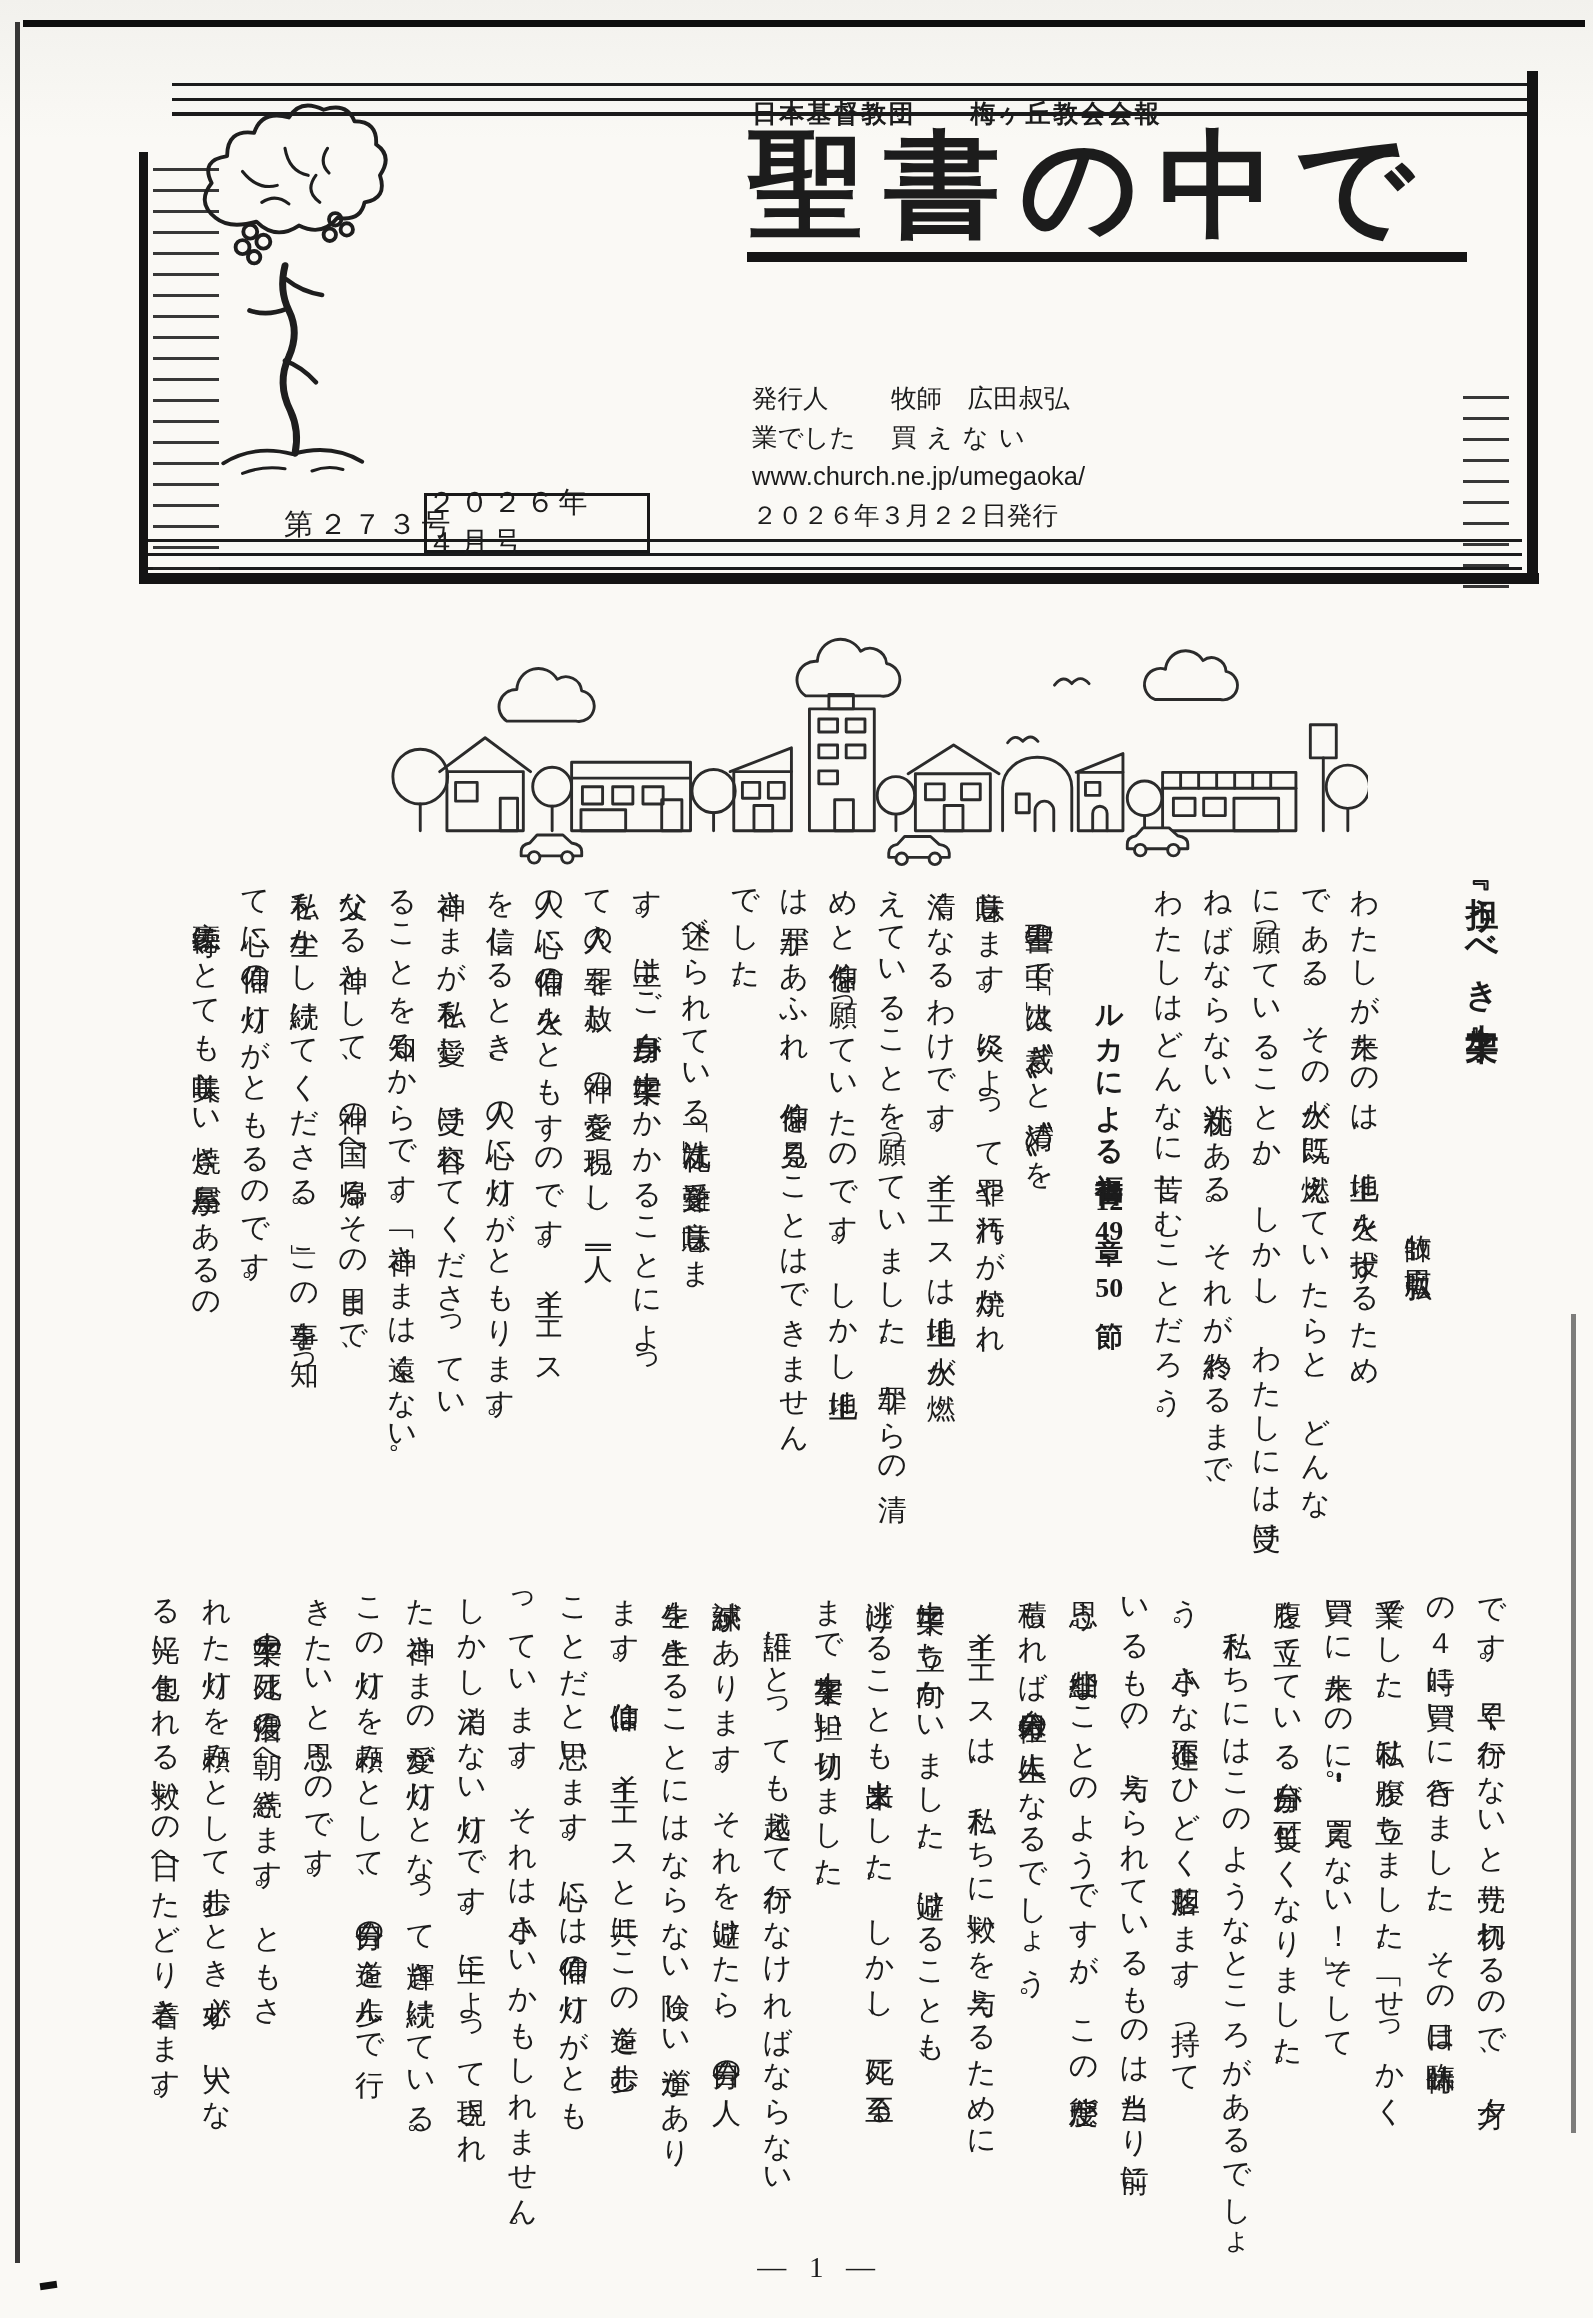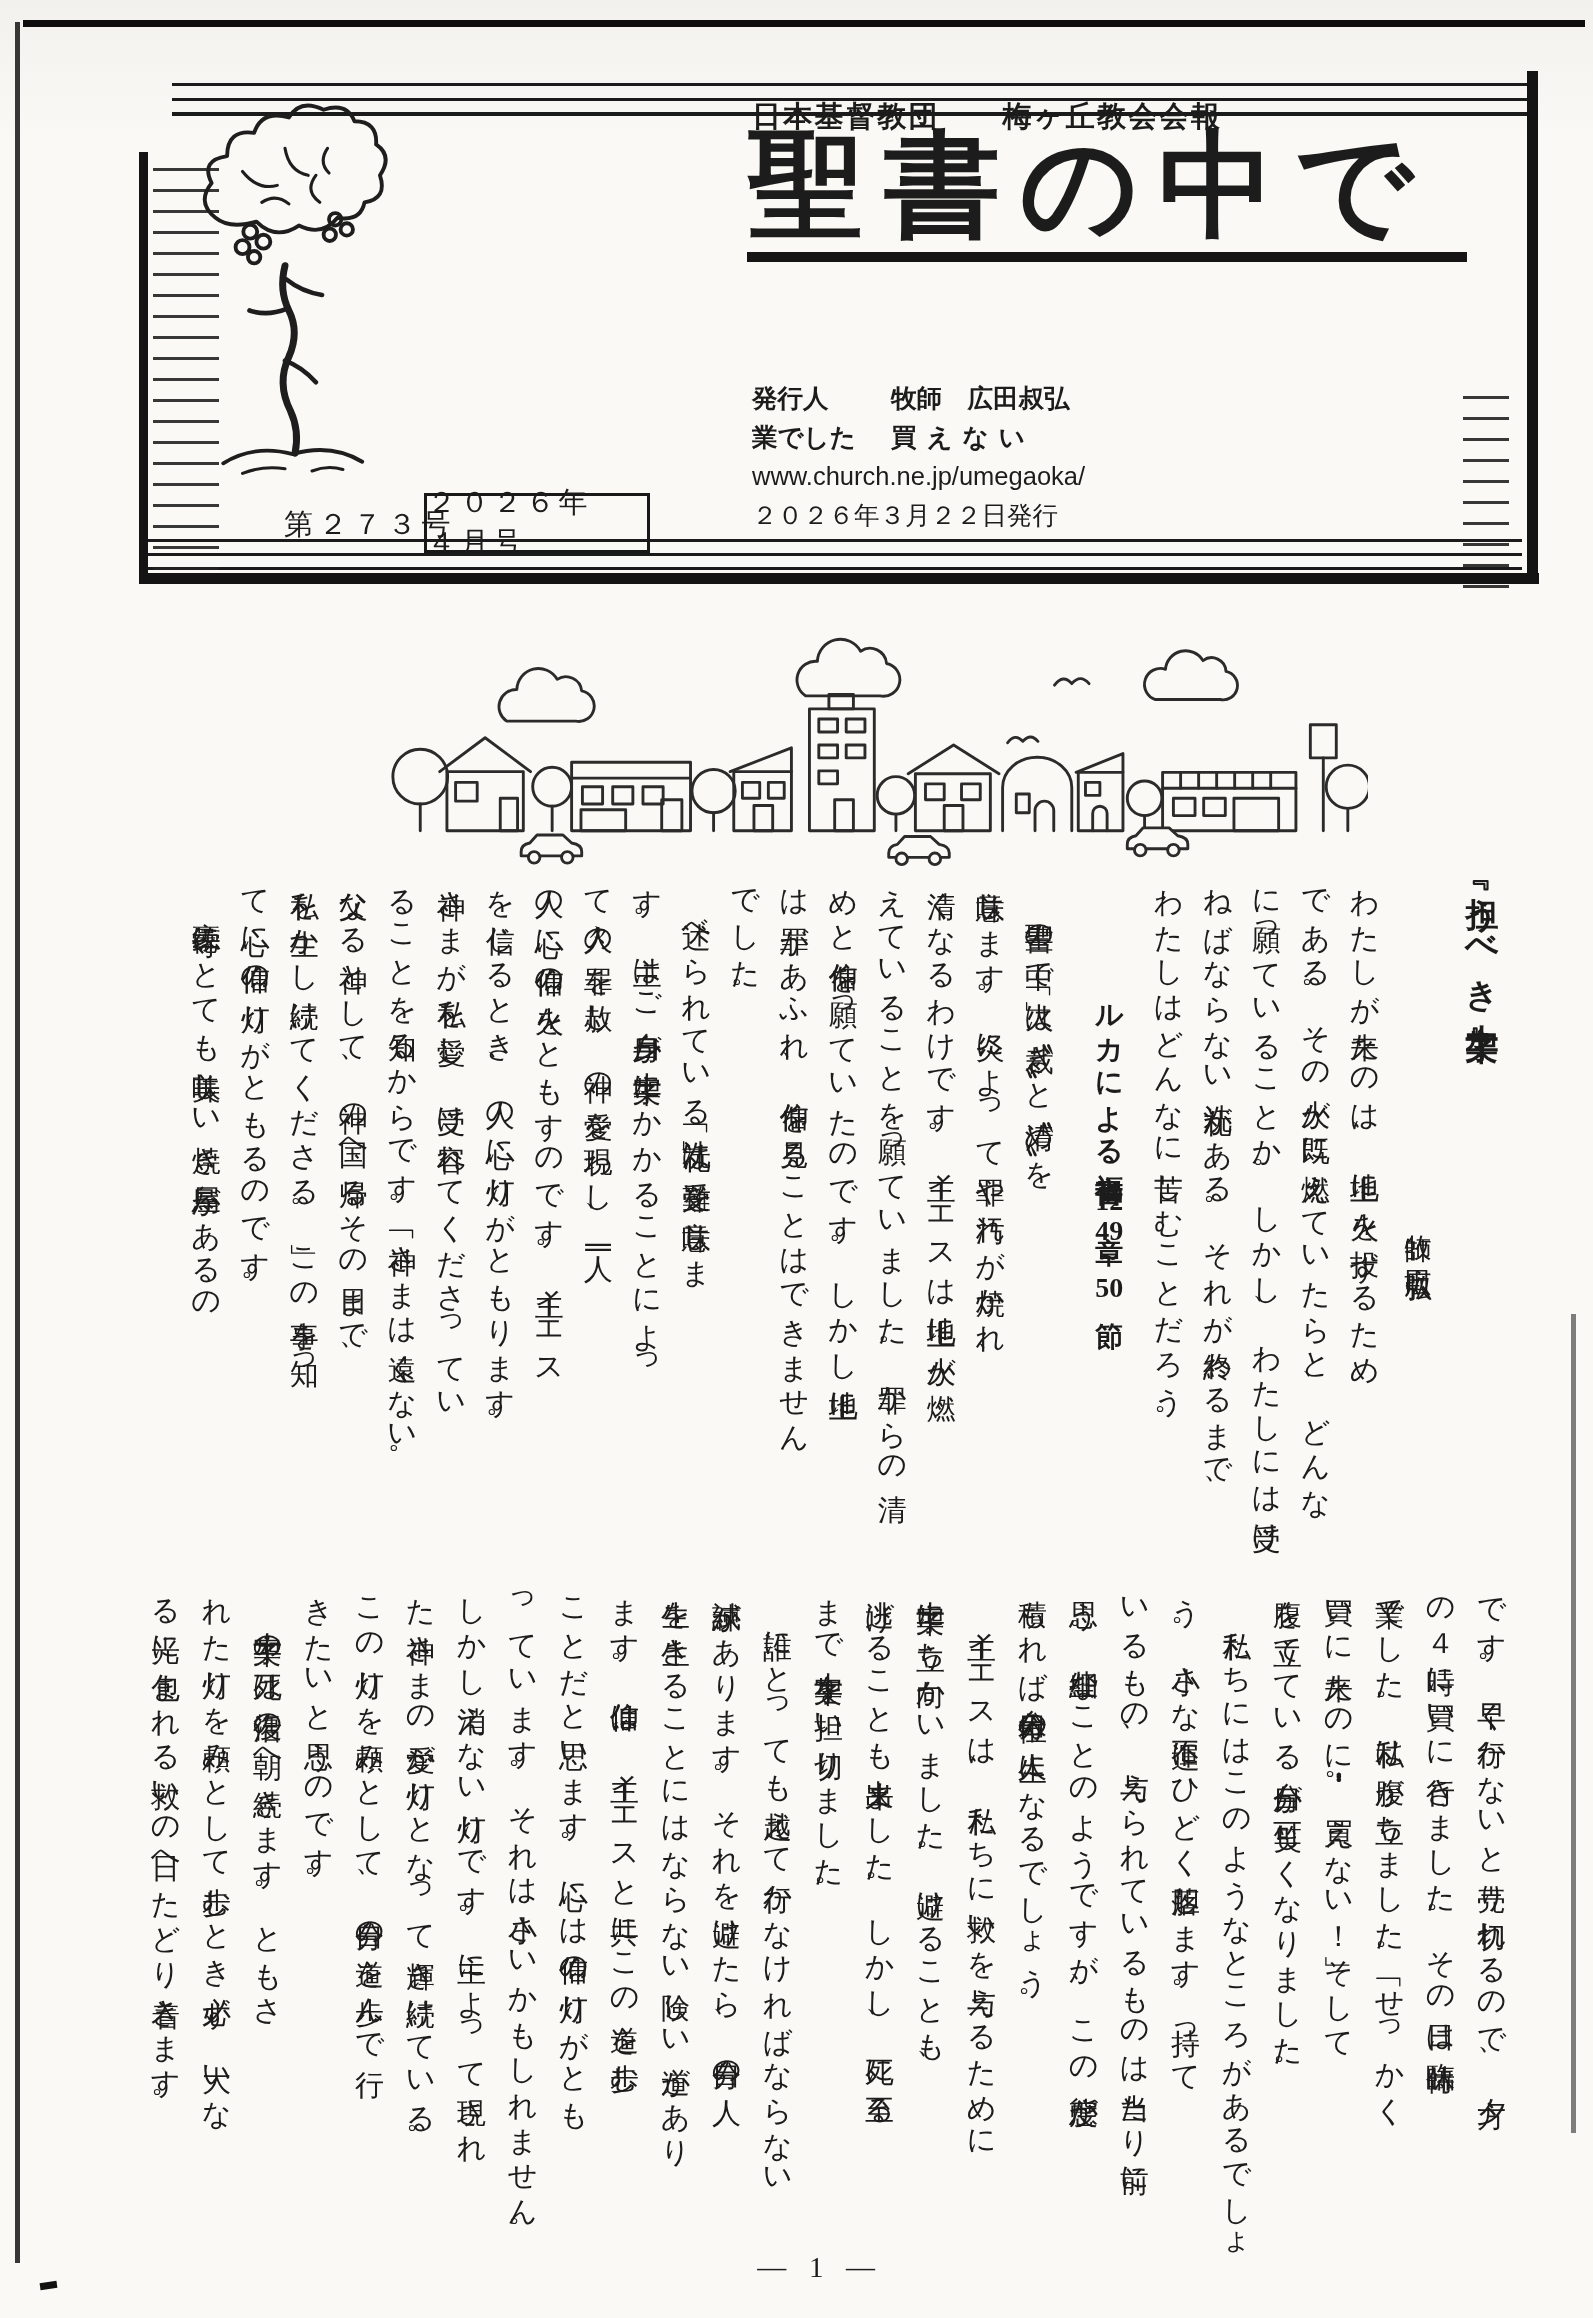--- a/index.html
+++ b/index.html
@@ -19,26 +19,26 @@
     background:repeating-linear-gradient(to bottom,#1b1b1b 0 3.1px,transparent 3.1px 14.7px);}
   .m-bottom-lines{position:absolute;left:46px;right:4.6px;bottom:14px;height:31px;
     background:repeating-linear-gradient(to bottom,#1b1b1b 0 3.1px,transparent 3.1px 14px);}
   .m-left-bar{position:absolute;left:40px;top:81px;bottom:6.2px;width:9.3px;background:#141414;}
   .m-bottom-bar{position:absolute;left:40px;right:-11.6px;bottom:0;height:10.8px;background:#141414;}
   .m-left-dashes{position:absolute;left:54px;top:97px;height:413px;width:66px;opacity:.9;
     background:repeating-linear-gradient(to bottom,#222 0 3.1px,transparent 3.1px 21px);}
   .m-right-dashes{position:absolute;right:18.5px;top:325px;height:209px;width:46px;opacity:.9;
     background:repeating-linear-gradient(to bottom,#222 0 3.1px,transparent 3.1px 21px);}
   .tree-svg{position:absolute;left:66px;top:31px;width:240px;height:386px;}
-  .org-line{position:absolute;left:653px;top:26px;font-size:29px;font-weight:700;letter-spacing:2.3px;white-space:nowrap;}
+  .org-line{position:absolute;left:653px;top:26px;font-size:25px;font-weight:700;letter-spacing:2.3px;white-space:nowrap;}
   .paper-title{position:absolute;left:649px;top:57px;font-size:116px;font-weight:700;letter-spacing:20px;line-height:1;
     font-family:"Liberation Serif","DejaVu Serif",serif;white-space:nowrap;}
   .title-underline{position:absolute;left:648px;top:181px;width:720px;height:10px;background:#151515;}
   .info-block{position:absolute;left:653px;top:308px;font-size:25.5px;line-height:39px;white-space:nowrap;}
-  .info-row{display:flex;font-weight:bold;}
+  .info-row{display:flex;}
   .info-label{width:139px;}
   .spread{letter-spacing:10px;}
   .contact-block{position:absolute;left:1121px;top:308px;font-size:25.5px;line-height:39px;white-space:nowrap;}
   .contact-indent{padding-left:45px;}
   .issue-no{position:absolute;left:166px;top:434px;font-size:29px;letter-spacing:5.4px;white-space:nowrap;margin-left:19px;}
   .issue-box{position:absolute;left:325px;top:422px;width:226px;height:60px;border:3.1px solid #191919;
     display:flex;align-items:center;justify-content:center;font-size:29px;letter-spacing:3.9px;box-sizing:border-box;}
   
   .town-svg{position:absolute;left:359px;top:615px;width:1009px;height:257px;}
   

